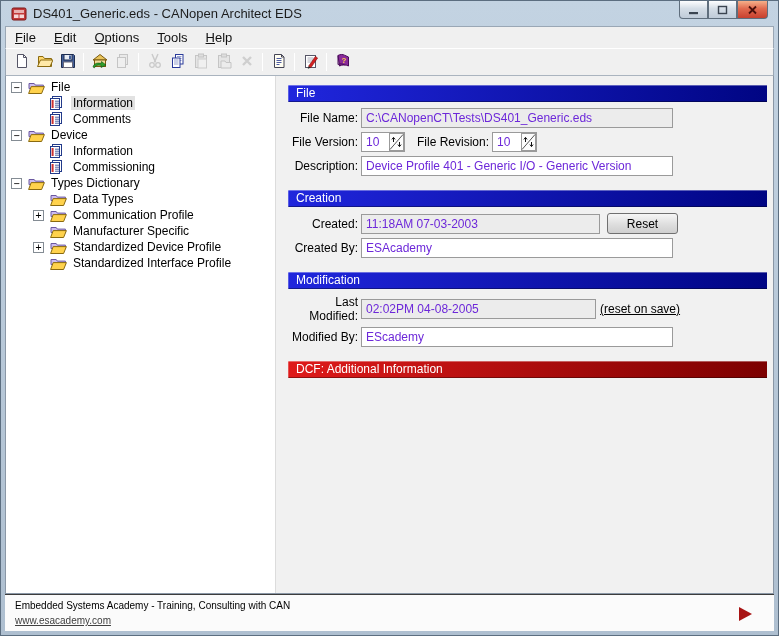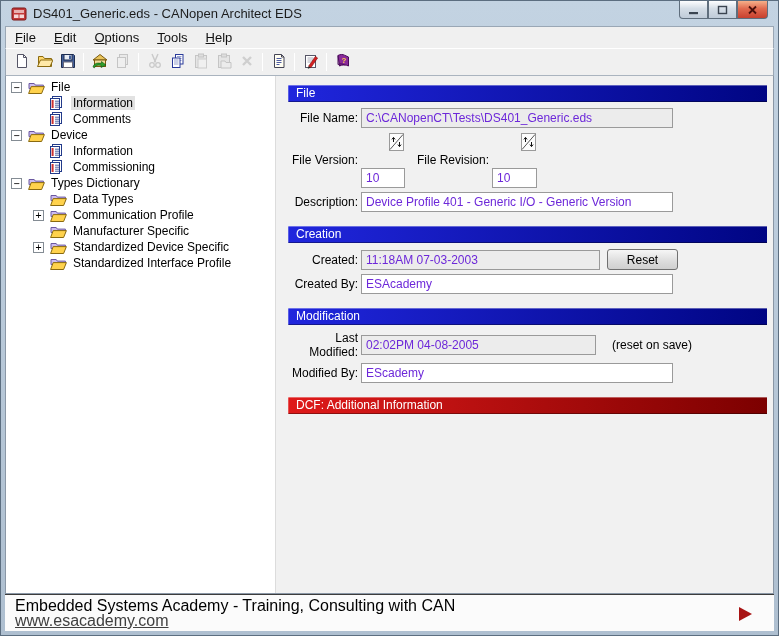--- a/index.html
+++ b/index.html
@@ -96,38 +96,38 @@
   .flabel{ width:70px; text-align:right; margin-right:3px; flex:0 0 70px; }
   .flabel2{ width:84px; text-align:right; margin-right:3px; flex:0 0 84px; }
   .field{
     height:20px; border:1px solid #9a9a9a; background:#ffffff;
     font-family:"Liberation Sans", sans-serif; font-size:12px; color:#6d28d9;
     padding:0 4px;
   }
   .field.readonly{ background:#ececec; }
   .w312{ width:312px; } .w239{ width:239px; } .w235{ width:235px; }
   .spinwrap{ position:relative; display:inline-block; }
-  .spinwrap .field{ width:100%; padding-right:17px;margin-top:36px; }
+  .spinwrap .field{ width:100%; padding-right:17px; }
   .spinwrap.w44{ width:44px; } .spinwrap.w45{ width:45px; }
   .spinbtn{
     position:absolute; right:1px; top:1px; width:15px; height:18px;
     display:flex; align-items:center; justify-content:center;
   }
   .btn-reset{
     width:71px; height:21px; margin-left:7px;
     border:1px solid #707070; border-radius:3px;
     background:linear-gradient(#f6f6f6,#dcdcdc 60%,#cfcfcf);
     font-family:"Liberation Sans", sans-serif; font-size:12px; color:#000;
   }
-  .note{ margin-left:16px; color:#000; }
+  .note{ margin-left:4px; color:#000;text-decoration:underline; }
 
   
   .statusbar{
     height:37px; background:#fbfbfb; border-top:1px solid #3c3c3c;
-    padding:3px 10px 0 10px; position:relative; font-size:16px; color:#000;
+    padding:3px 10px 0 10px; position:relative; font-size:10px; color:#000;
   }
   .statusbar .line{ line-height:15px; white-space:nowrap; }
   .statusbar a{ color:#404040; }
   .ticker-arrow{
     position:absolute; right:22px; top:12px;
     width:0; height:0; border-left:13px solid #a81414;
     border-top:7px solid transparent; border-bottom:7px solid transparent;
   }
 </style>
 </head>
@@ -382,21 +382,21 @@
           <span class="tree-label">Manufacturer Specific</span>
         </div>
         <div class="tree-row lvl1">
           <span class="expander">+</span>
           <span class="tree-icon">
             <svg width="17" height="13" viewBox="0 0 17 13">
               <path d="M1 2.5 h5.2 l1.2 1.6 h8 v3.5 H1z" fill="#cdbcf0" stroke="#6a58a0"></path>
               <path d="M0.6 12.5 L3.2 5.6 h13.2 L13.6 12.5z" fill="#ffd24d" stroke="#8a6a10"></path>
             </svg>
           </span>
-          <span class="tree-label">Standardized Device Specific</span>
+          <span class="tree-label">Standardized Device Profile</span>
         </div>
         <div class="tree-row lvl1">
           <span class="expander empty"></span>
           <span class="tree-icon">
             <svg width="17" height="13" viewBox="0 0 17 13">
               <path d="M1 2.5 h5.2 l1.2 1.6 h8 v3.5 H1z" fill="#cdbcf0" stroke="#6a58a0"></path>
               <path d="M0.6 12.5 L3.2 5.6 h13.2 L13.6 12.5z" fill="#ffd24d" stroke="#8a6a10"></path>
             </svg>
           </span>
           <span class="tree-label">Standardized Interface Profile</span>

